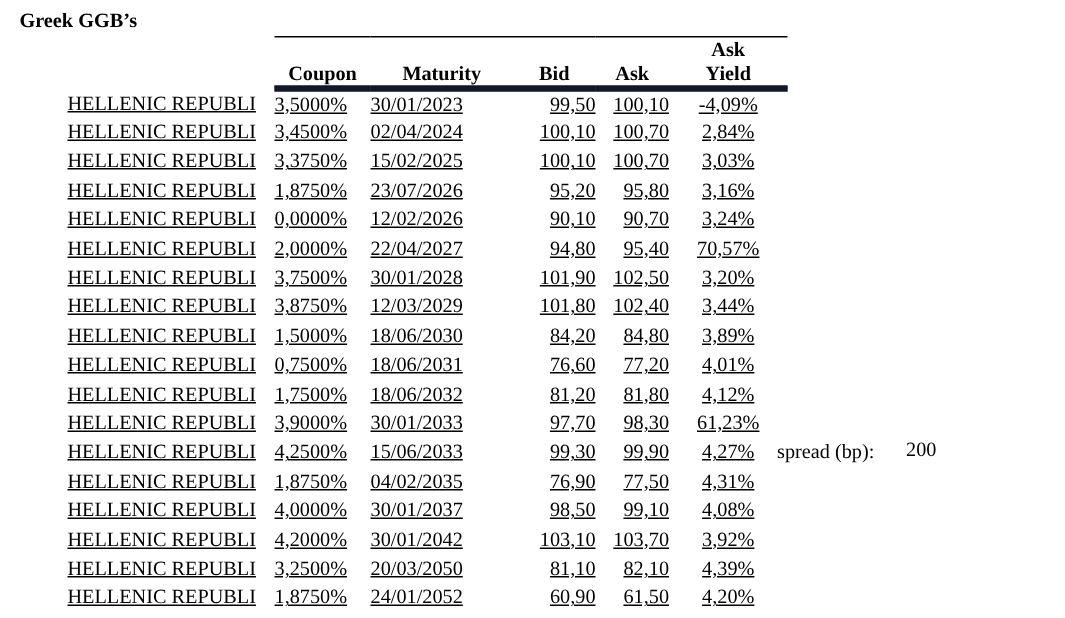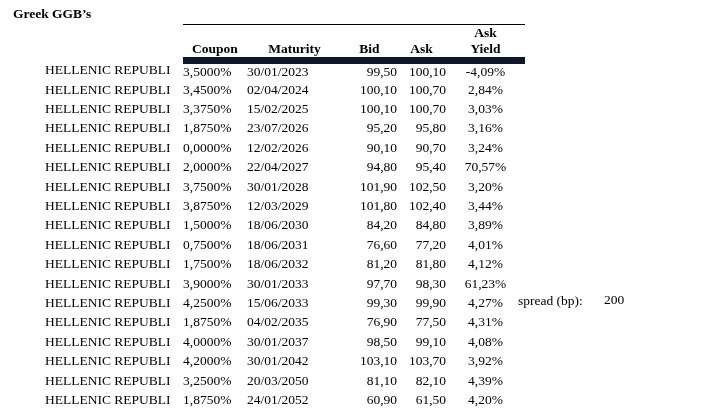--- a/index.html
+++ b/index.html
@@ -35,23 +35,23 @@
   table.bonds th, table.bonds td {
     padding: 0;
     margin: 0;
     white-space: nowrap;
     vertical-align: middle;
     font-weight: normal;
   }
   tr.hrow1 { height: 15px; }
   tr.hrow2 { height: 15px; }
   tr.hrow1 .ruled { border-top: 1px solid #000; }
-  tr.hrow2 .ruled { border-bottom: 7px solid #0f172a; }
+  tr.hrow2 .ruled { border-bottom: 4px solid #0f172a; }
   table.bonds thead th { font-weight: bold; text-align: center; vertical-align: bottom; }
-  tbody tr { height: 19.4px; }
+  tbody tr { height: 19.4px; text-decoration: underline; }
   td.c-name   { text-align: left;  padding-left: 5px; }
   td.c-coupon { text-align: left; padding-right: 5px; }
   td.c-mat    { text-align: left; }
   td.c-bid    { text-align: right; padding-right: 5px; }
   td.c-ask    { text-align: right; padding-right: 4px; }
   td.c-yield  { text-align: center; padding-right: 13px; }
   th.h-yield  { padding-left: 18px; }
   .spread-label {
     position: absolute;
     left: 518px;

